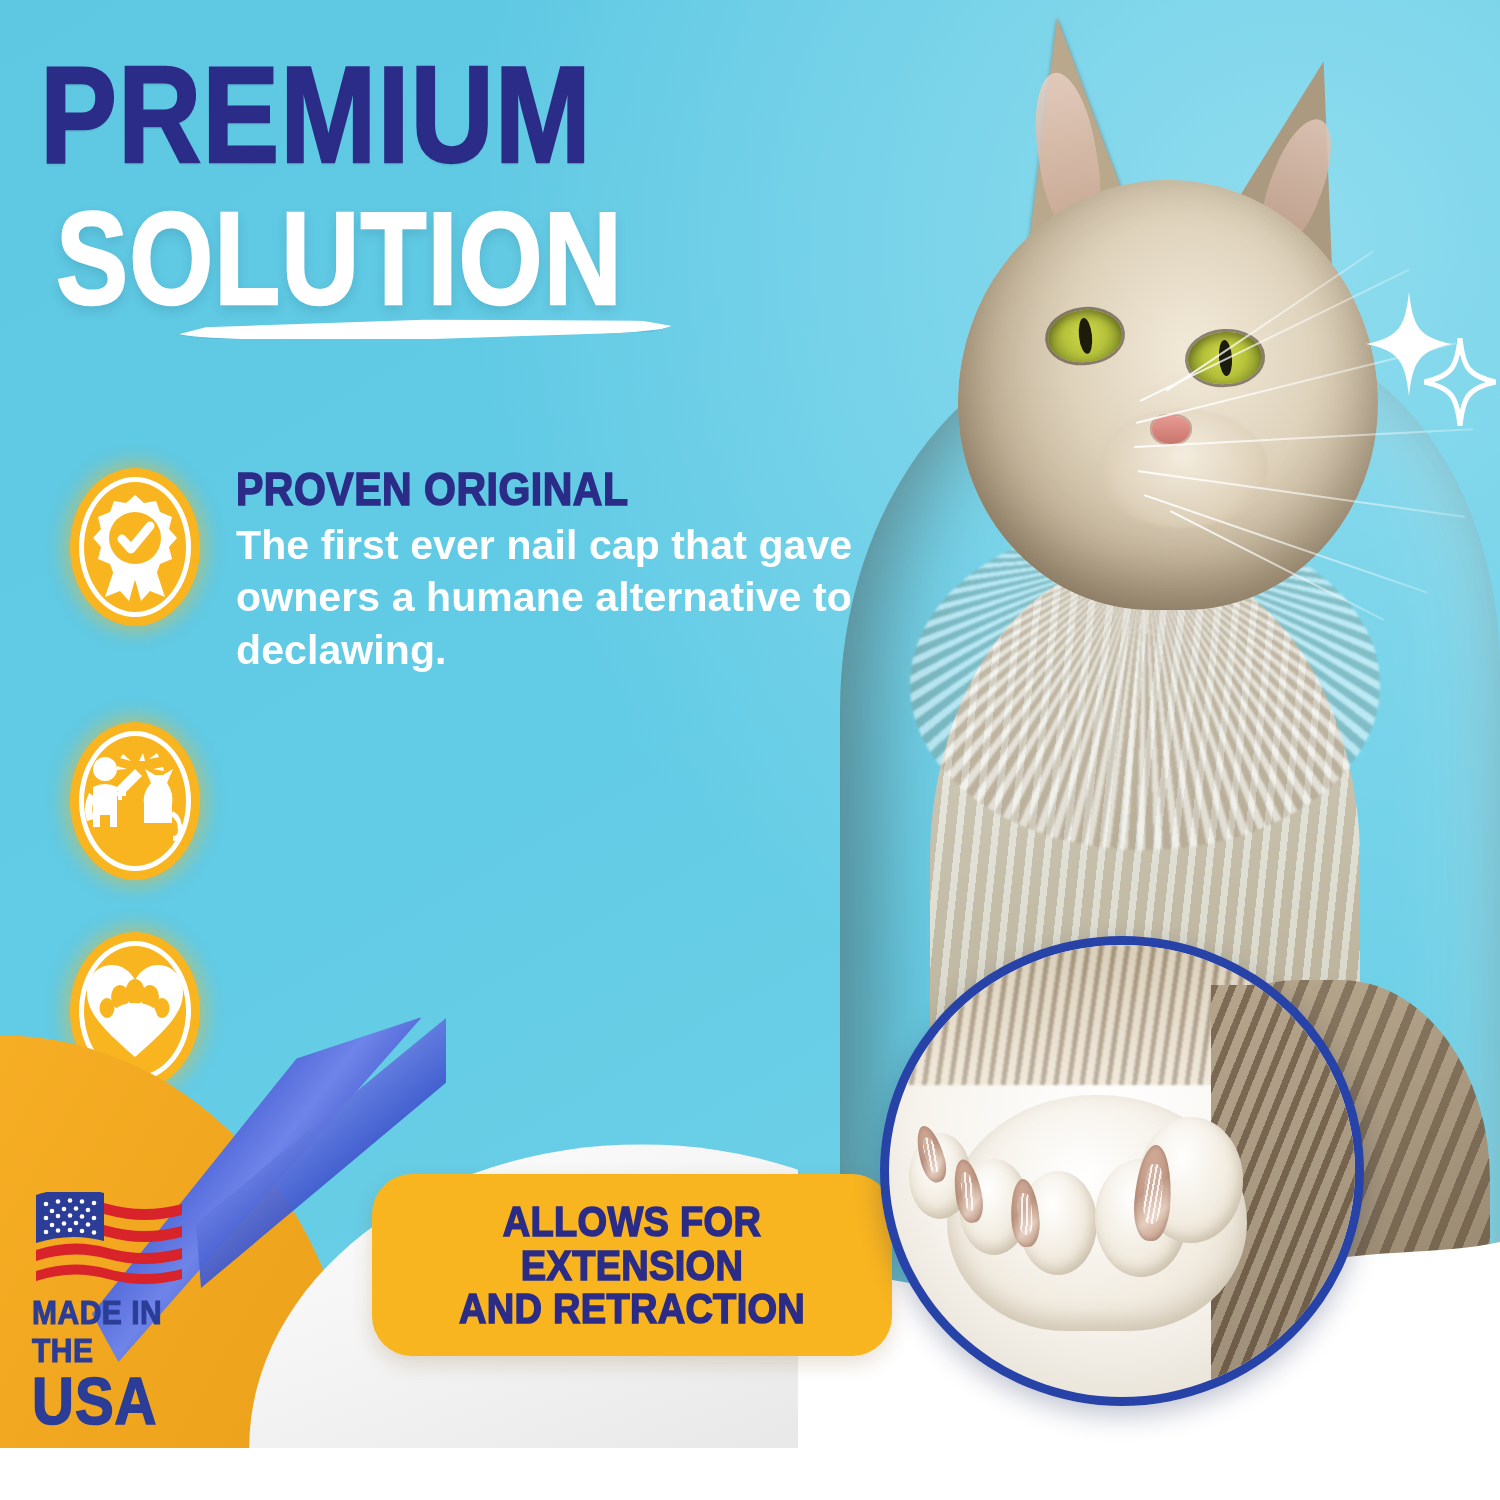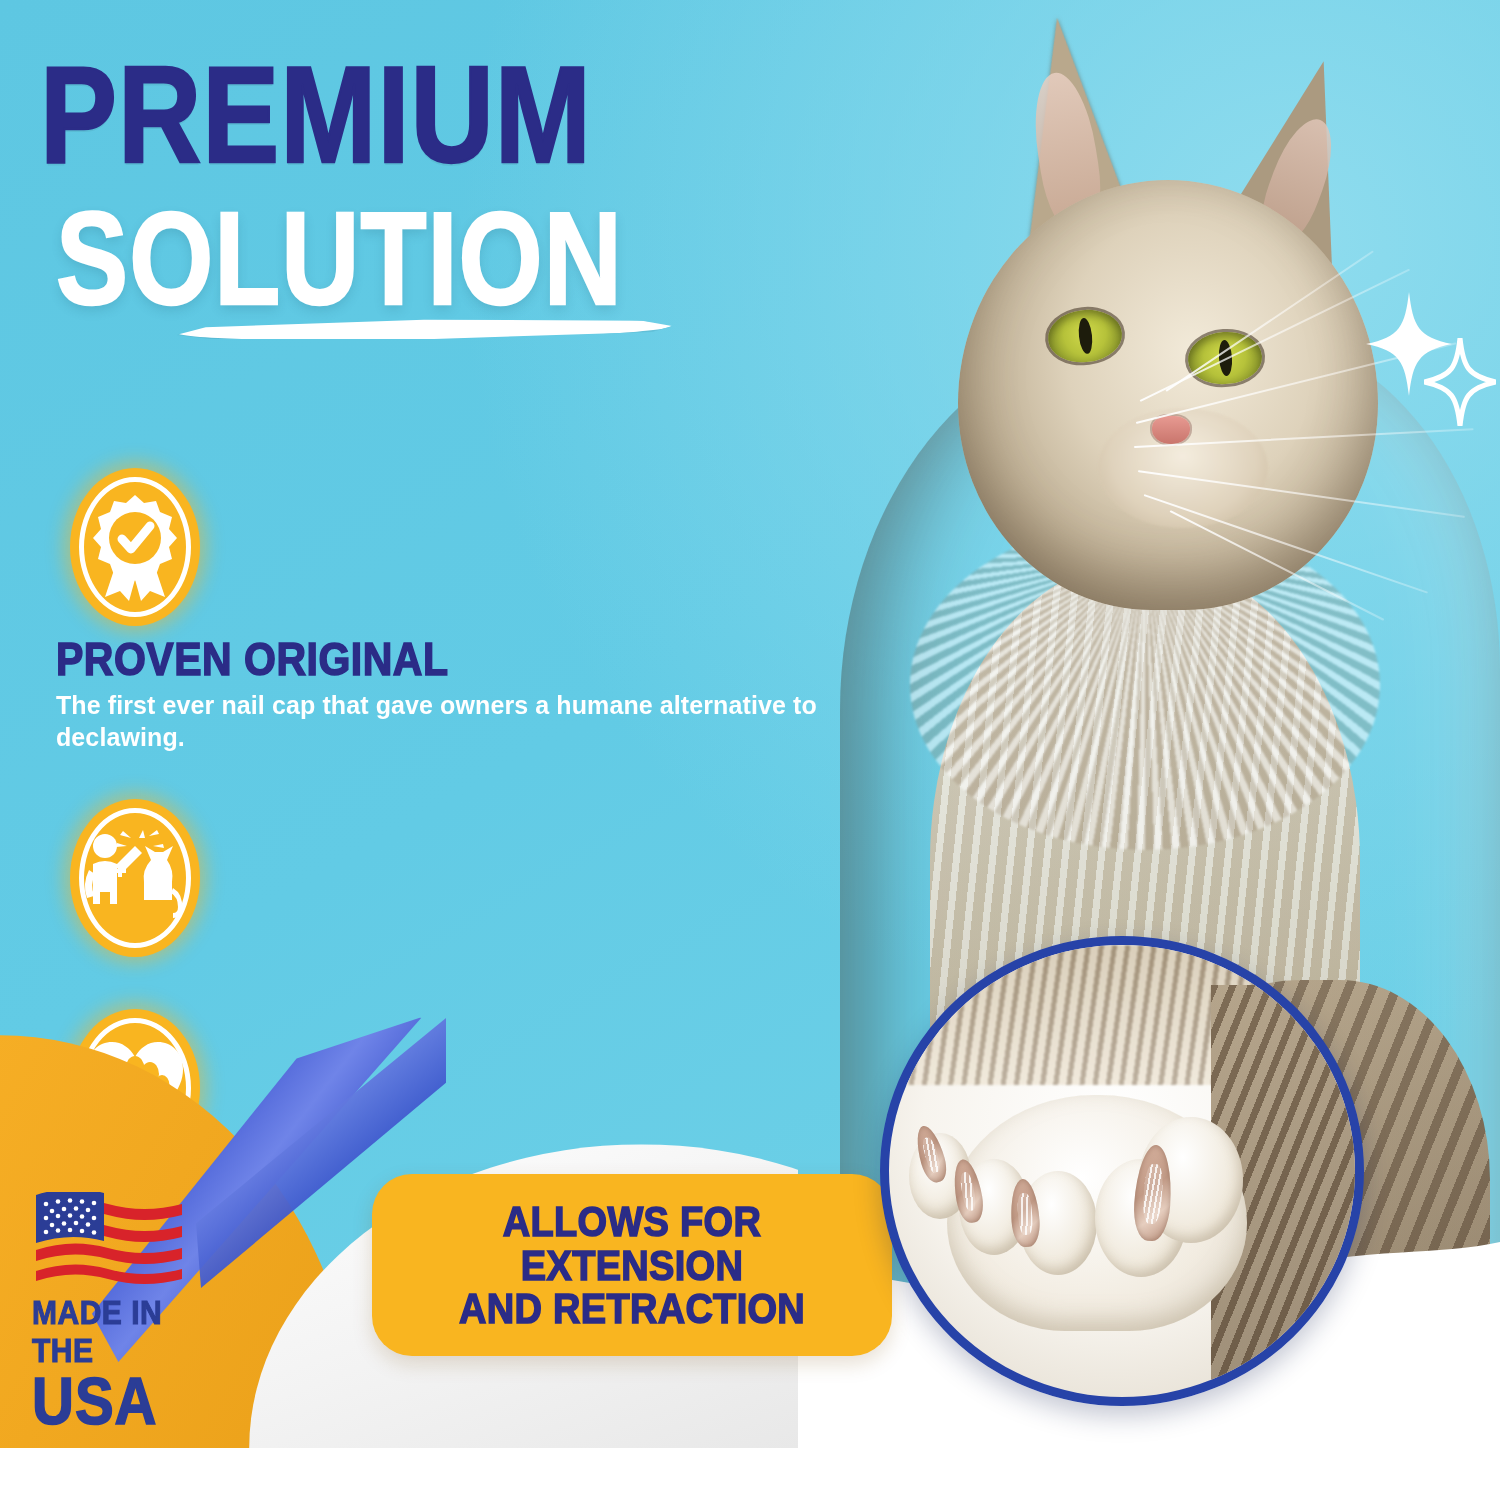--- a/index.html
+++ b/index.html
@@ -156,21 +156,21 @@
     position:absolute;left:176px;top:318px;width:496px;height:22px;
     background:#ffffff;
     border-radius:50%;
     transform:rotate(-.8deg);
     clip-path:polygon(0% 62%, 6% 28%, 50% 8%, 94% 26%, 100% 52%, 96% 78%, 52% 96%, 7% 82%);
     box-shadow:0 3px 7px rgba(30,90,110,.16);
   }
 
   
   .features{position:absolute;left:56px;top:462px;width:810px;}
-  .feature{display:flex;align-items:flex-start;margin-bottom:40px;flex-direction:column;}
+  .feature{display:flex;align-items:flex-start;margin-bottom:40px;}
   .badge{
     flex:0 0 auto;width:158px;height:170px;margin-right:22px;position:relative;
   }
   .badge .ring{
     position:absolute;inset:6px 14px;border-radius:50%;
     background:#f9b520;
     box-shadow:0 0 18px 6px rgba(249,181,32,.45);
   }
   .badge .ring:after{
     content:"";position:absolute;inset:9px;border-radius:50%;
@@ -178,21 +178,21 @@
   }
   .badge svg{position:absolute;left:50%;top:50%;transform:translate(-50%,-50%);}
   .feat-text{flex:1 1 auto;padding-top:4px;}
   .feat-title{
     font-size:41px;font-weight:900;color:#2b2c87;letter-spacing:.5px;
     line-height:1;margin:0 0 12px 0;
     transform:scaleY(1.14) scaleX(1.0);transform-origin:left top;
     -webkit-text-stroke:1.4px #2b2c87;
   }
   .feat-body{
-    font-size:25px;line-height:1.28;color:#ffffff;font-weight:700;
+    font-size:41px;line-height:1.28;color:#ffffff;font-weight:700;
     letter-spacing:.1px;margin:0;
   }
 
   
   .white-wave{
     position:absolute;left:0;bottom:0;width:1500px;height:340px;
     background:#ffffff;
     clip-path:path("M0,340 L0,210 C190,120 360,300 560,190 C760,82 1000,250 1220,176 C1340,136 1430,150 1500,134 L1500,340 Z");
   }
   .curl-yellow2{

